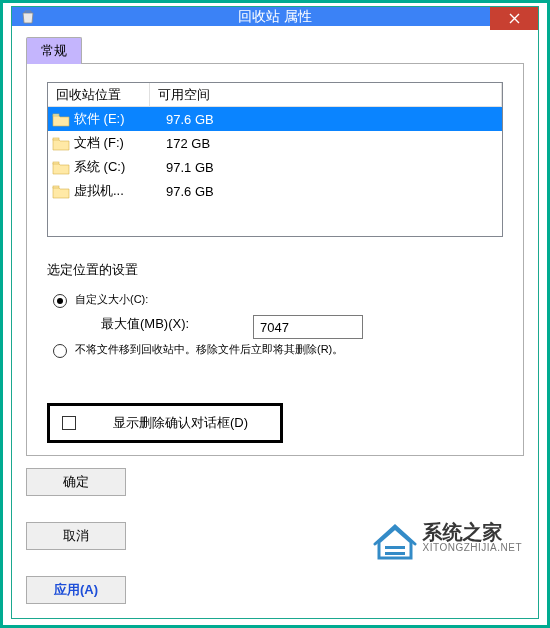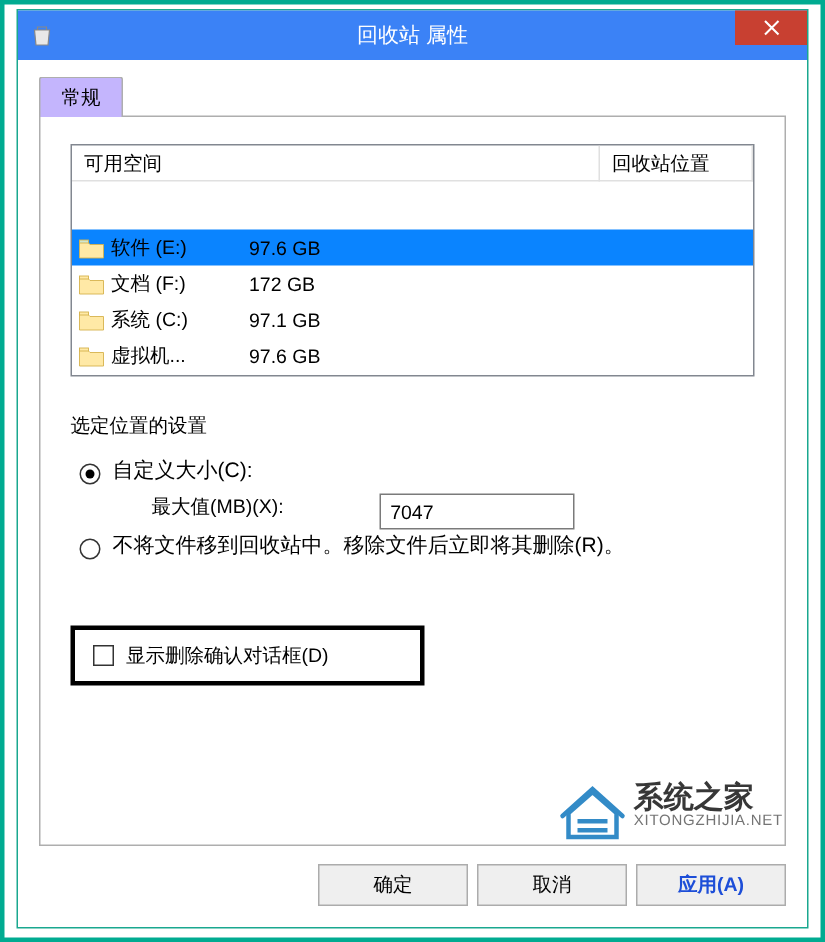--- a/index.html
+++ b/index.html
@@ -117,45 +117,44 @@
     .lv-hcell.space { flex: 1; }
     .lv-row {
       display: flex;
       align-items: center;
       height: 24px;
       padding: 0 4px;
       font-size: 13px;
     }
     .lv-row.selected {
       background: #0a84ff;
-      color: #000000;
-      margin-top: 32px;
+      color: #ffffff;
     }
     .lv-row.selected .folder-icon rect.body { fill: #cfe6cf; }
     .folder-icon {
       width: 18px;
       height: 15px;
       margin-right: 4px;
       flex-shrink: 0;
     }
     .lv-cell.loc { width: 90px; white-space: nowrap; overflow: hidden; text-overflow: ellipsis; }
     .lv-cell.space { flex: 1; padding-left: 2px;}
     .settings-label {
       margin-top: 24px;
       font-size: 13px;
     }
     .radio-group {
       margin-top: 10px;
       padding-left: 6px;
     }
     .radio-row {
       display: flex;
-      align-items: flex-end;
+      align-items: center;
       margin-bottom: 6px;
-      font-size: 14px;
+      font-size: 11px;
       line-height: 20px;
     }
     .radio {
       width: 14px;
       height: 14px;
       border: 1px solid #333;
       border-radius: 50%;
       margin-right: 8px;
       margin-top: 3px;
       display: inline-flex;
@@ -174,51 +173,53 @@
     .max-row {
       display: flex;
       align-items: flex-start;
       margin-left: 48px;
       margin-top: 4px;
       margin-bottom: 0;
       gap: 36px;
     }
     .max-label { font-size: 13px; margin-right: 28px;}
     .max-input {
-      width: 130px;
+      width: 110px;
       height: 24px;
       border: 1px solid #7a7a7a;
       padding: 2px 6px;
       font-size: 13px;
       font-family: inherit;
     }
     .highlight-box {
       border: 3px solid #000;
       padding: 8px 12px;
       margin-top: 38px;
       width: 236px;
     }
     .checkbox-row {
       display: flex;
       align-items: center;
       font-size: 13px;
+      gap: 29px;
     }
     .checkbox {
       width: 14px;
       height: 14px;
       border: 1px solid #333;
       margin-right: 8px;
       cursor: pointer;
       flex-shrink: 0;
     }
     .buttons {
       display: flex;
-      justify-content: flex-end;
-      gap: 6px;
+      justify-content: flex-start;
+      gap: 26px;
       padding: 12px 14px 14px 14px;
+      flex-direction: column;
     }
     .btn {
       width: 100px;
       height: 28px;
       border: 1px solid #acacac;
       background: #efefef;
       font-size: 13px;
       font-family: inherit;
       cursor: pointer;
     }
@@ -276,22 +277,22 @@
     </div>
 
     <div class="content">
       <div class="tabs">
         <div class="tab">常规</div>
       </div>
       <div class="tab-panel">
 
         <div class="listview">
           <div class="lv-header">
+            <div class="lv-hcell loc">回收站位置</div>
             <div class="lv-hcell space">可用空间</div>
-            <div class="lv-hcell loc">回收站位置</div>
           </div>
           <div id="lv-body">
               <div class="lv-row selected">
                 <svg class="folder-icon" viewBox="0 0 18 15">
                   <path d="M1 3 L6 3 L8 5 L17 5 L17 14 L1 14 Z" fill="#ffe9a6" stroke="#d6b24c" stroke-width="0.6"></path>
                   <rect class="body" x="1" y="2" width="6" height="2" fill="#ffe9a6" stroke="#d6b24c" stroke-width="0.6"></rect>
                 </svg>
                 <span class="lv-cell loc">软件 (E:)</span>
                 <span class="lv-cell space">97.6 GB</span>
               </div>

